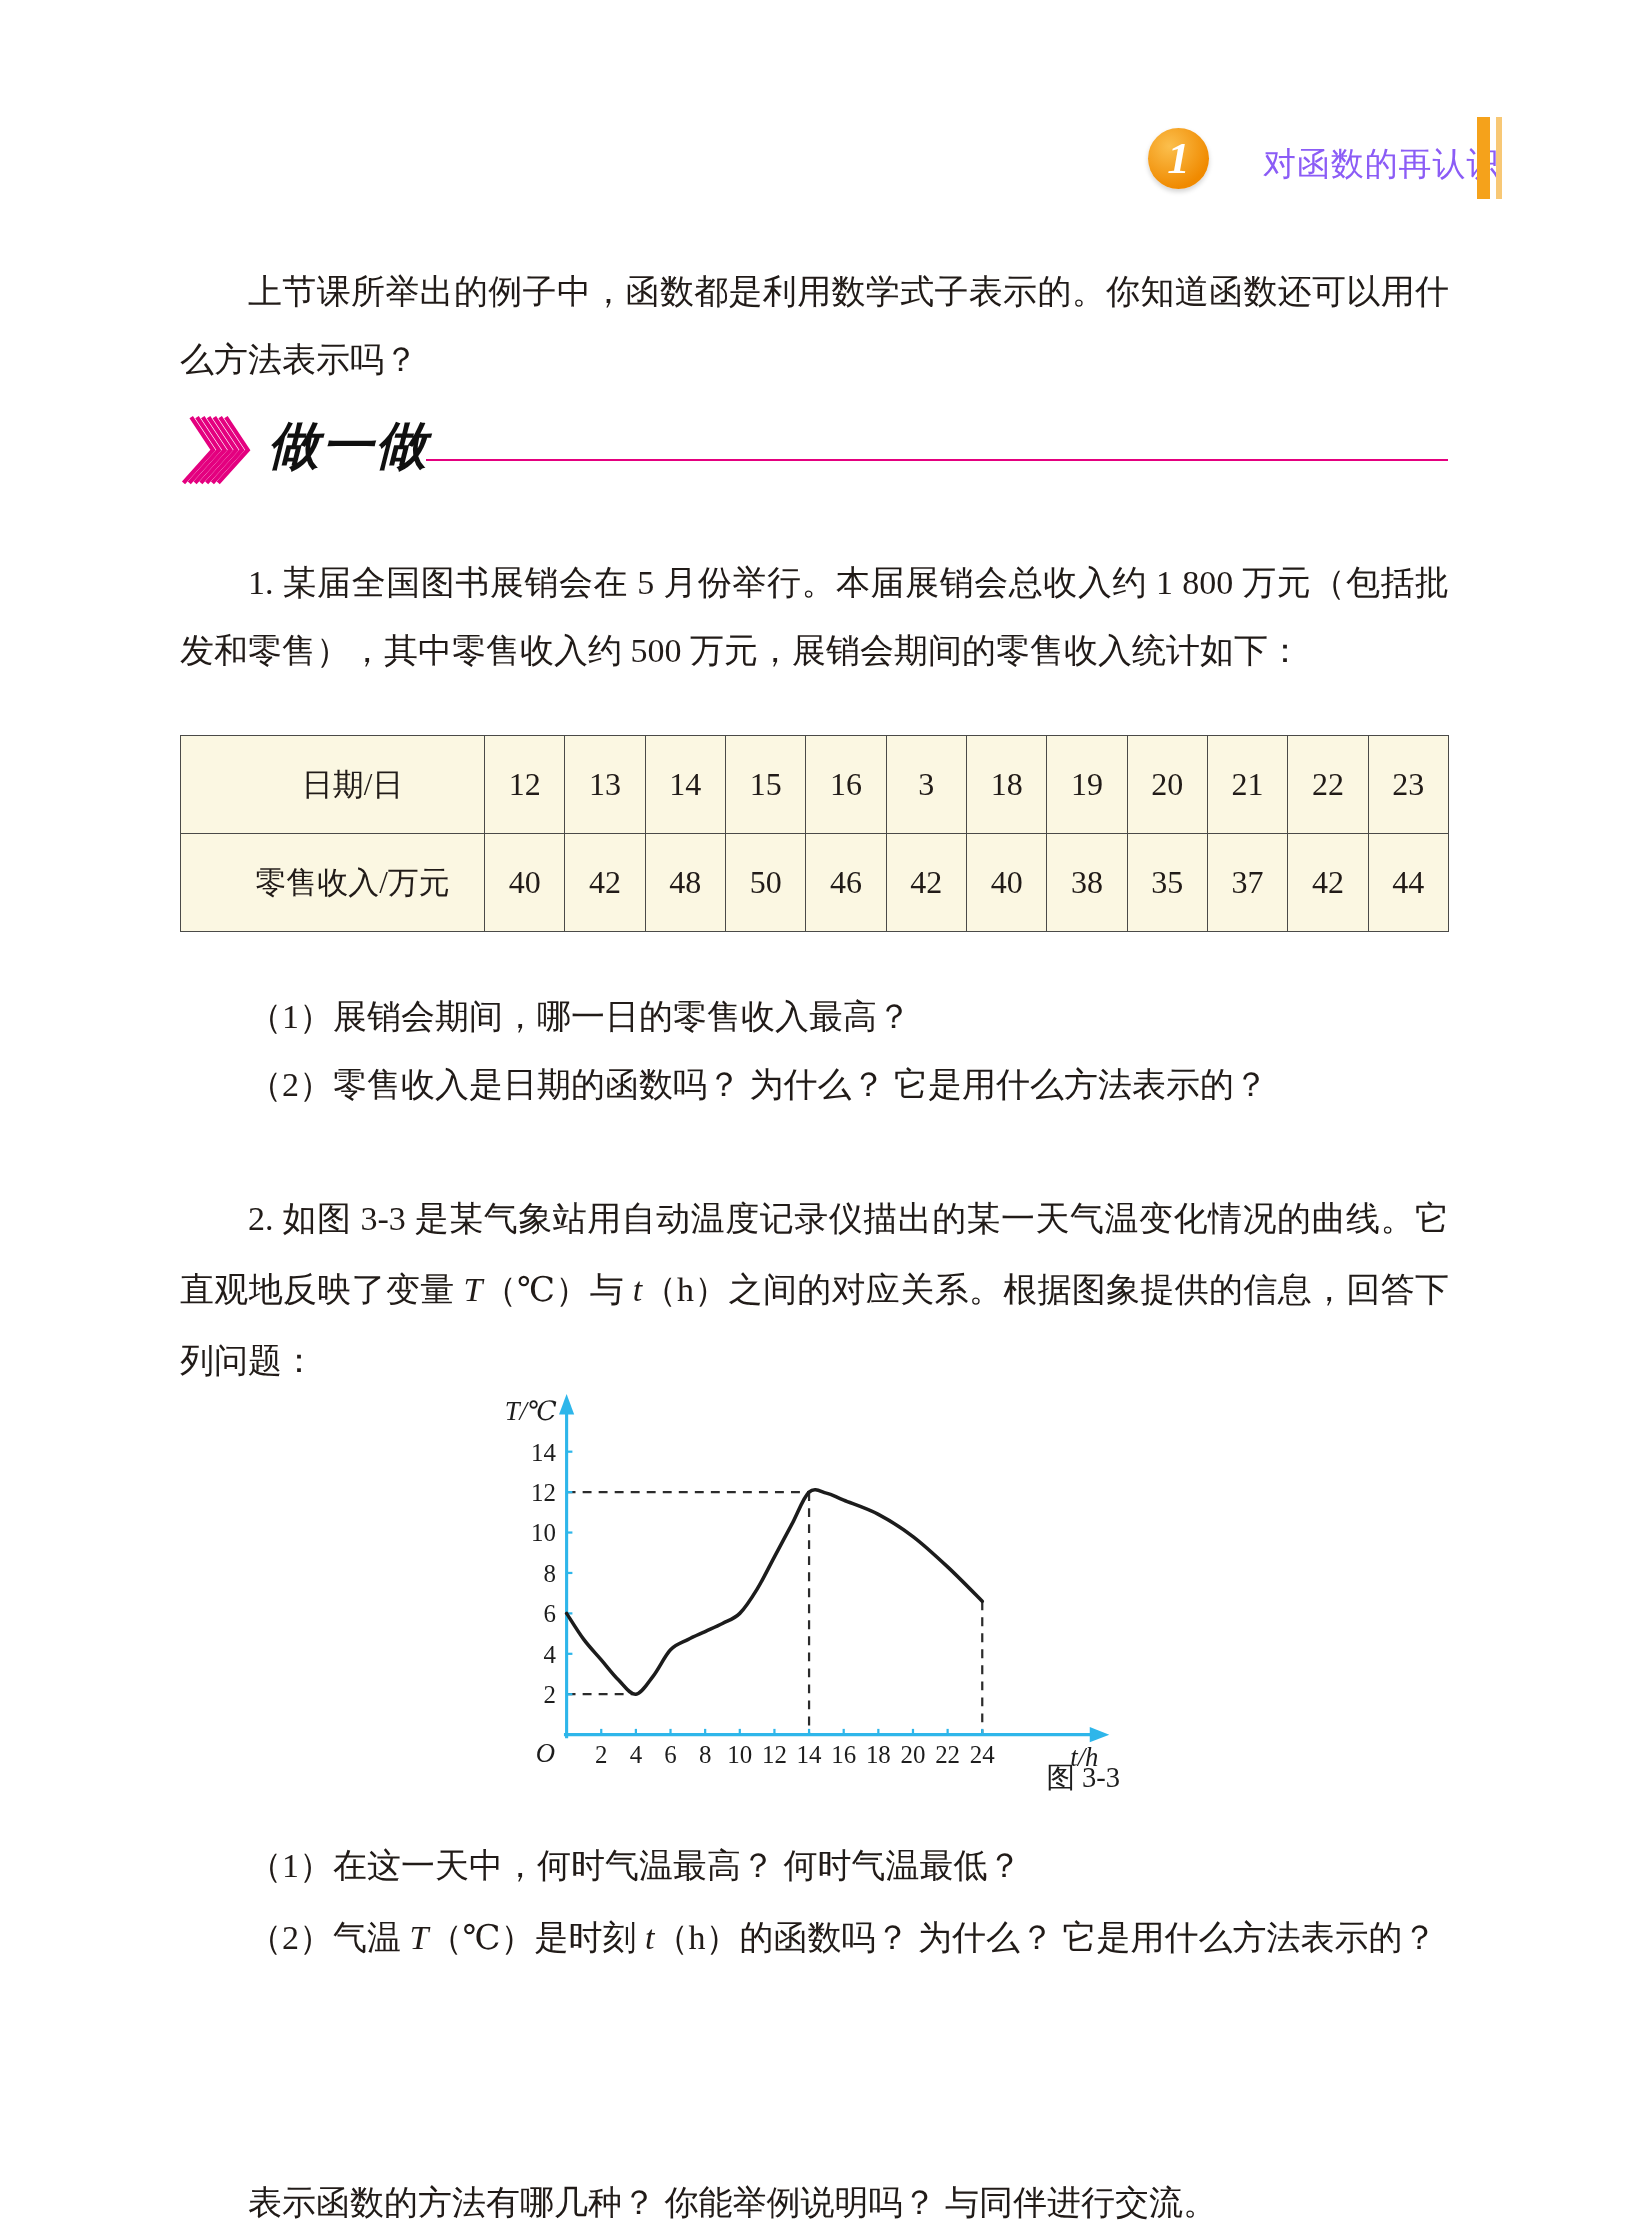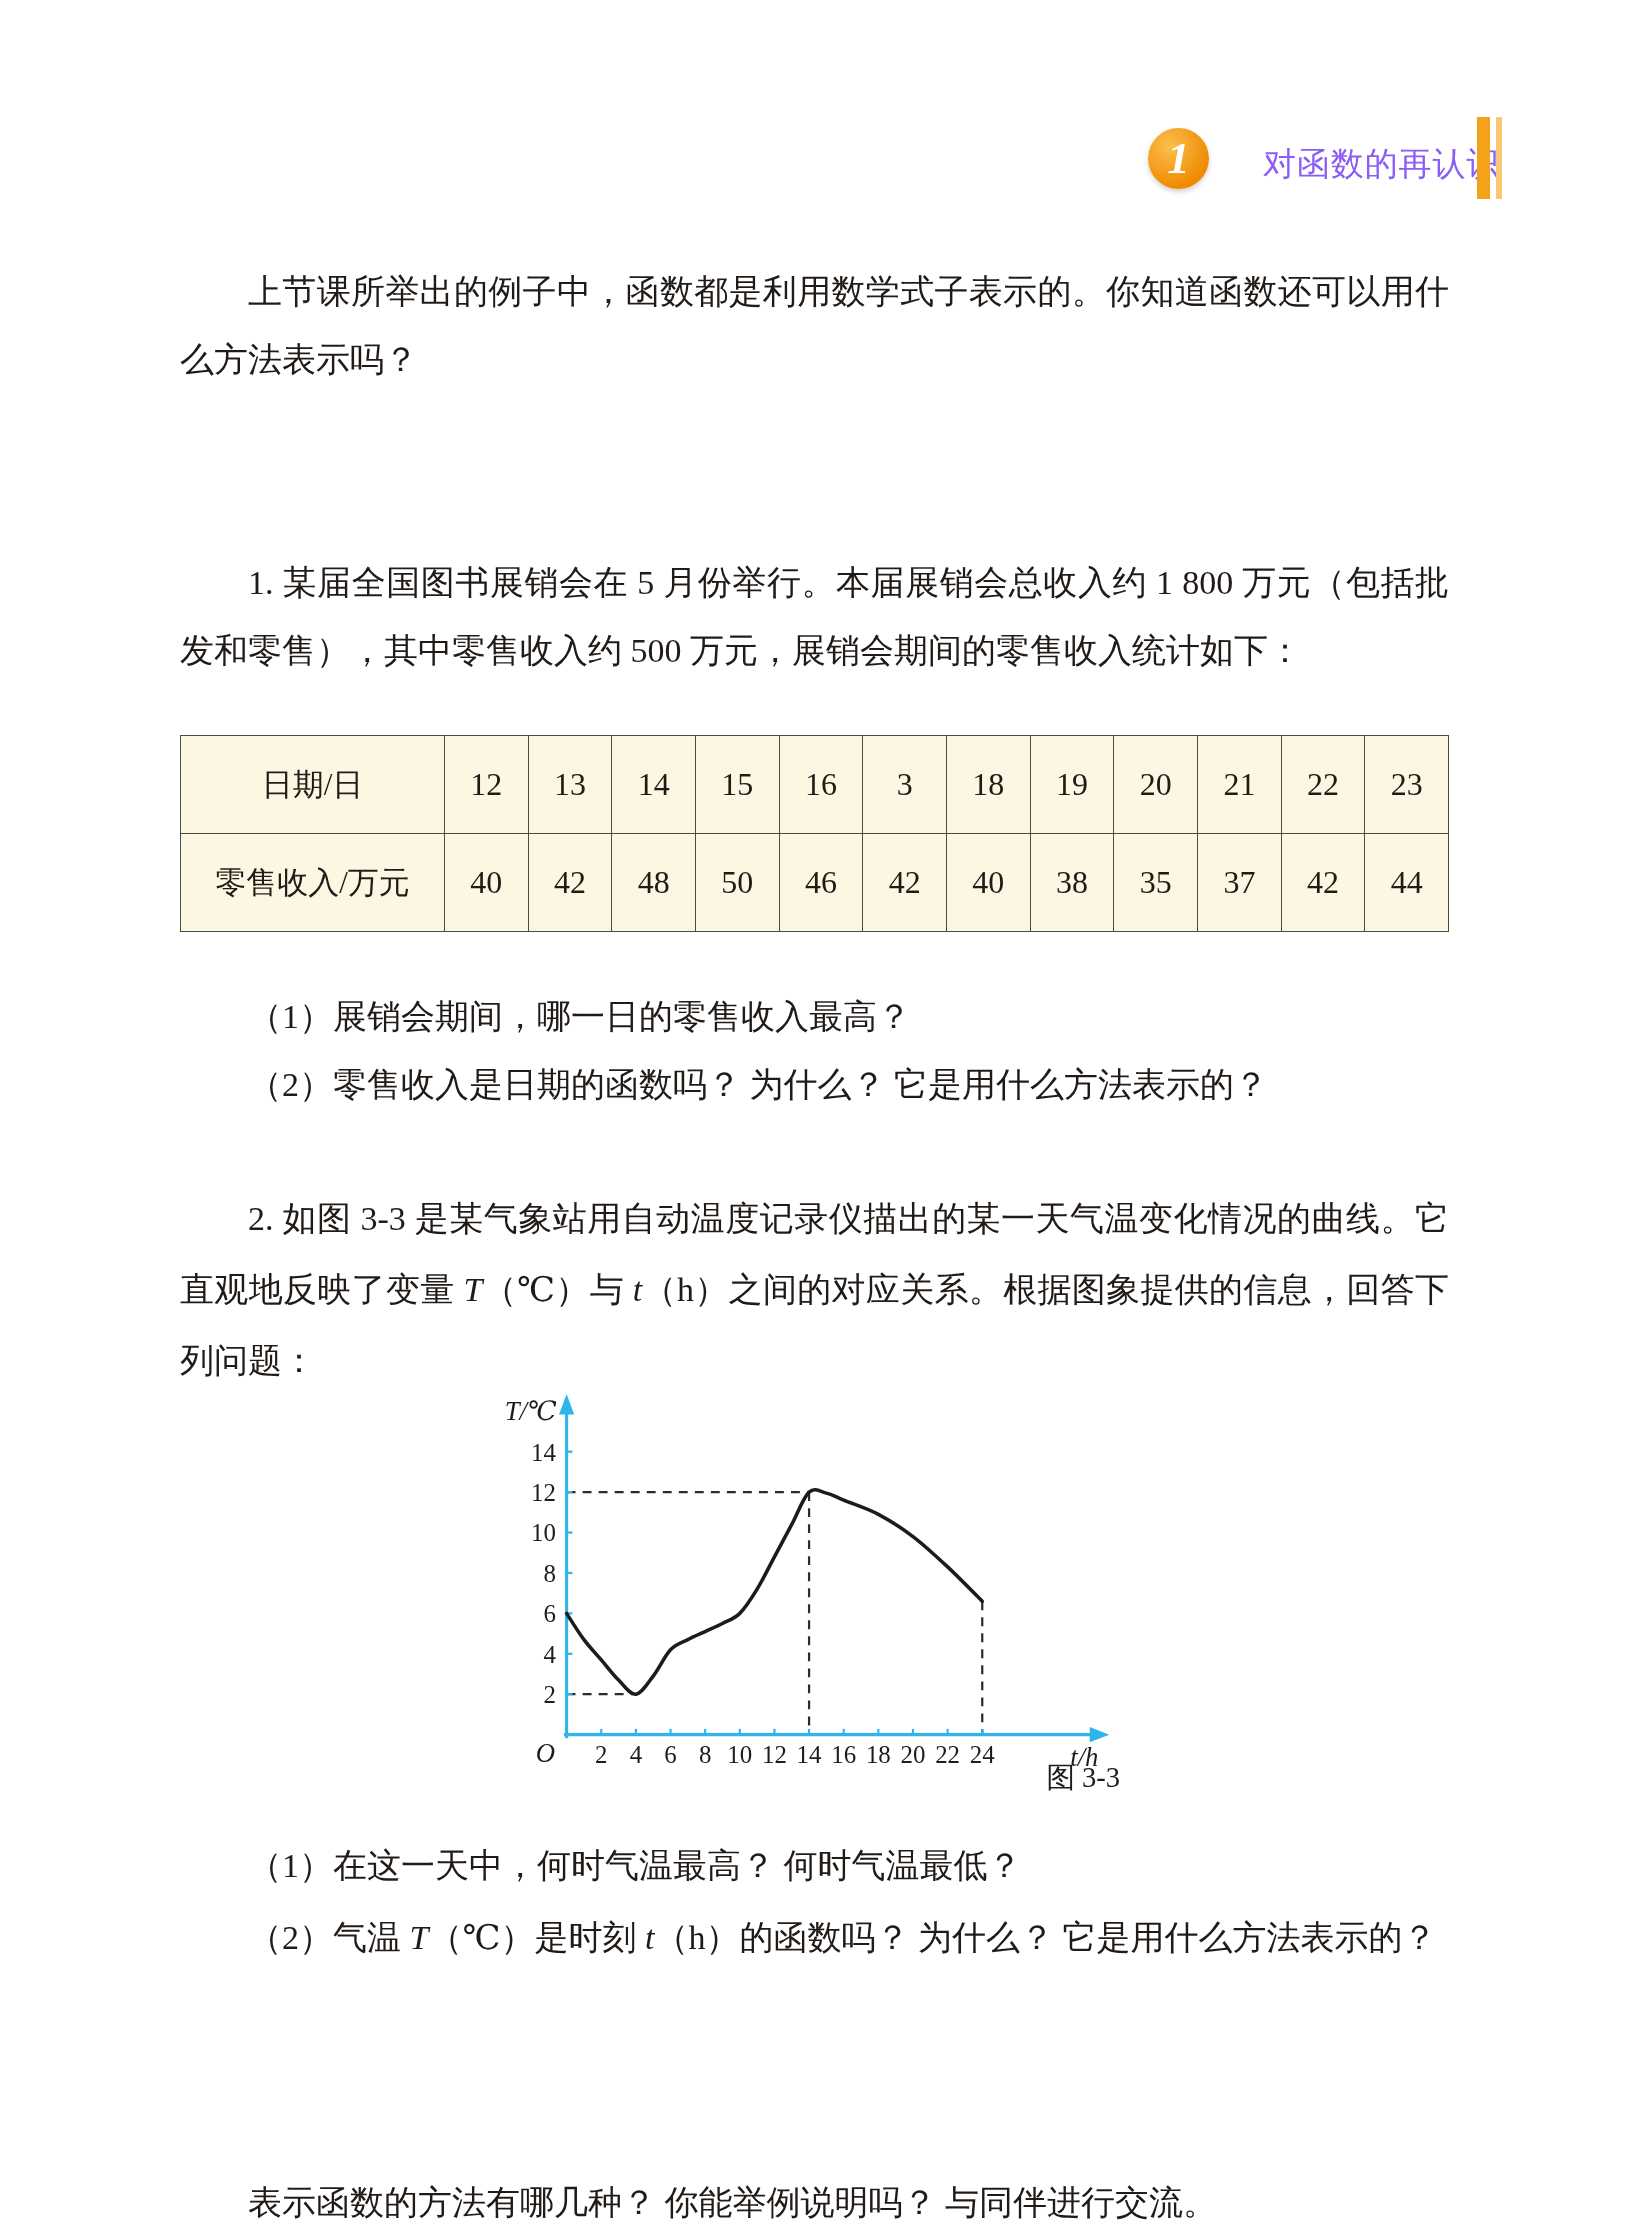--- a/index.html
+++ b/index.html
@@ -24,21 +24,21 @@
   .section{position:absolute;left:177px;width:1272px;height:80px;}
   .chevron-icon{position:absolute;left:0;top:0;width:85px;height:72px;}
   .section-title{position:absolute;left:91px;top:-2.7px;font-size:51px;line-height:71px;
                  font-style:italic;font-weight:bold;color:#101010;letter-spacing:2.7px;}
   .rule{position:absolute;left:249px;top:45px;width:1022px;height:2.2px;background:#e4007f;}
 
   
   .data-table{position:absolute;left:180px;top:735px;width:1267px;background:#fbf7e2;border:1.3px solid #4a4a48;}
   .tr{display:flex;height:97px;}
   .tr + .tr{border-top:1.3px solid #4a4a48;}
-  .th{width:263px;display:flex;align-items:center;justify-content:center;font-size:31px;color:#211b18;flex:none;}
+  .th{width:263px;display:flex;align-items:center;justify-content:center;font-size:31px;color:#211b18;flex:none;padding-left:40px;}
   .cells{display:flex;flex:1;}
   .td{flex:1;border-left:1.3px solid #4a4a48;display:flex;align-items:center;justify-content:center;font-size:32px;color:#211b18;}
 
   
   #chart-svg{position:absolute;left:470px;top:1377px;width:650px;height:401px;}
   .tick{font-size:56px;fill:#1d1d1d;font-family:"Liberation Serif","DejaVu Serif",serif;}
   .axis-label{font-size:60px;font-style:italic;fill:#1d1d1d;font-family:"Liberation Serif","DejaVu Serif",serif;}
   .chart-caption{position:absolute;left:470px;top:1759px;width:650px;text-align:right;font-size:28.5px;color:#1d1d1d;}
 
   .var{font-style:italic;font-family:"Liberation Serif","DejaVu Serif",serif;}
@@ -50,20 +50,35 @@
 
   <div class="badge">
     <span class="badge-num">1</span>
   </div>
   <span class="chapter-title">对函数的再认识</span>
   <div class="bar bar-thick"></div>
   <div class="bar bar-thin"></div>
 
   <p class="para" style="top:224px">上节课所举出的例子中，函数都是利用数学式子表示的。你知道函数还可以用什么方法表示吗？</p>
 
+  <div class="section" style="top:414px">
+    <svg class="chevron-icon" viewBox="0 0 132 112">
+      <g fill="none" stroke="#e4007f" stroke-width="6.5">
+        <path d="M 22 5 L 56 56 L 10 107"></path>
+        <path d="M 31 5 L 65 56 L 19 107"></path>
+        <path d="M 40 5 L 74 56 L 28 107"></path>
+        <path d="M 49 5 L 83 56 L 37 107"></path>
+        <path d="M 58 5 L 92 56 L 46 107"></path>
+        <path d="M 67 5 L 101 56 L 55 107"></path>
+        <path d="M 76 5 L 110 56 L 64 107"></path>
+      </g>
+    </svg>
+    <span class="section-title">做一做</span>
+    <div class="rule"></div>
+  </div>
 
   <p class="para" style="top:515px">1. 某届全国图书展销会在 5 月份举行。本届展销会总收入约 1 800 万元（包括批发和零售），其中零售收入约 500 万元，展销会期间的零售收入统计如下：</p>
 
   <div class="data-table">
     <div class="tr">
       <div class="th">日期/日</div>
       <div class="cells">
           <div class="td">12</div>
           <div class="td">13</div>
           <div class="td">14</div>

